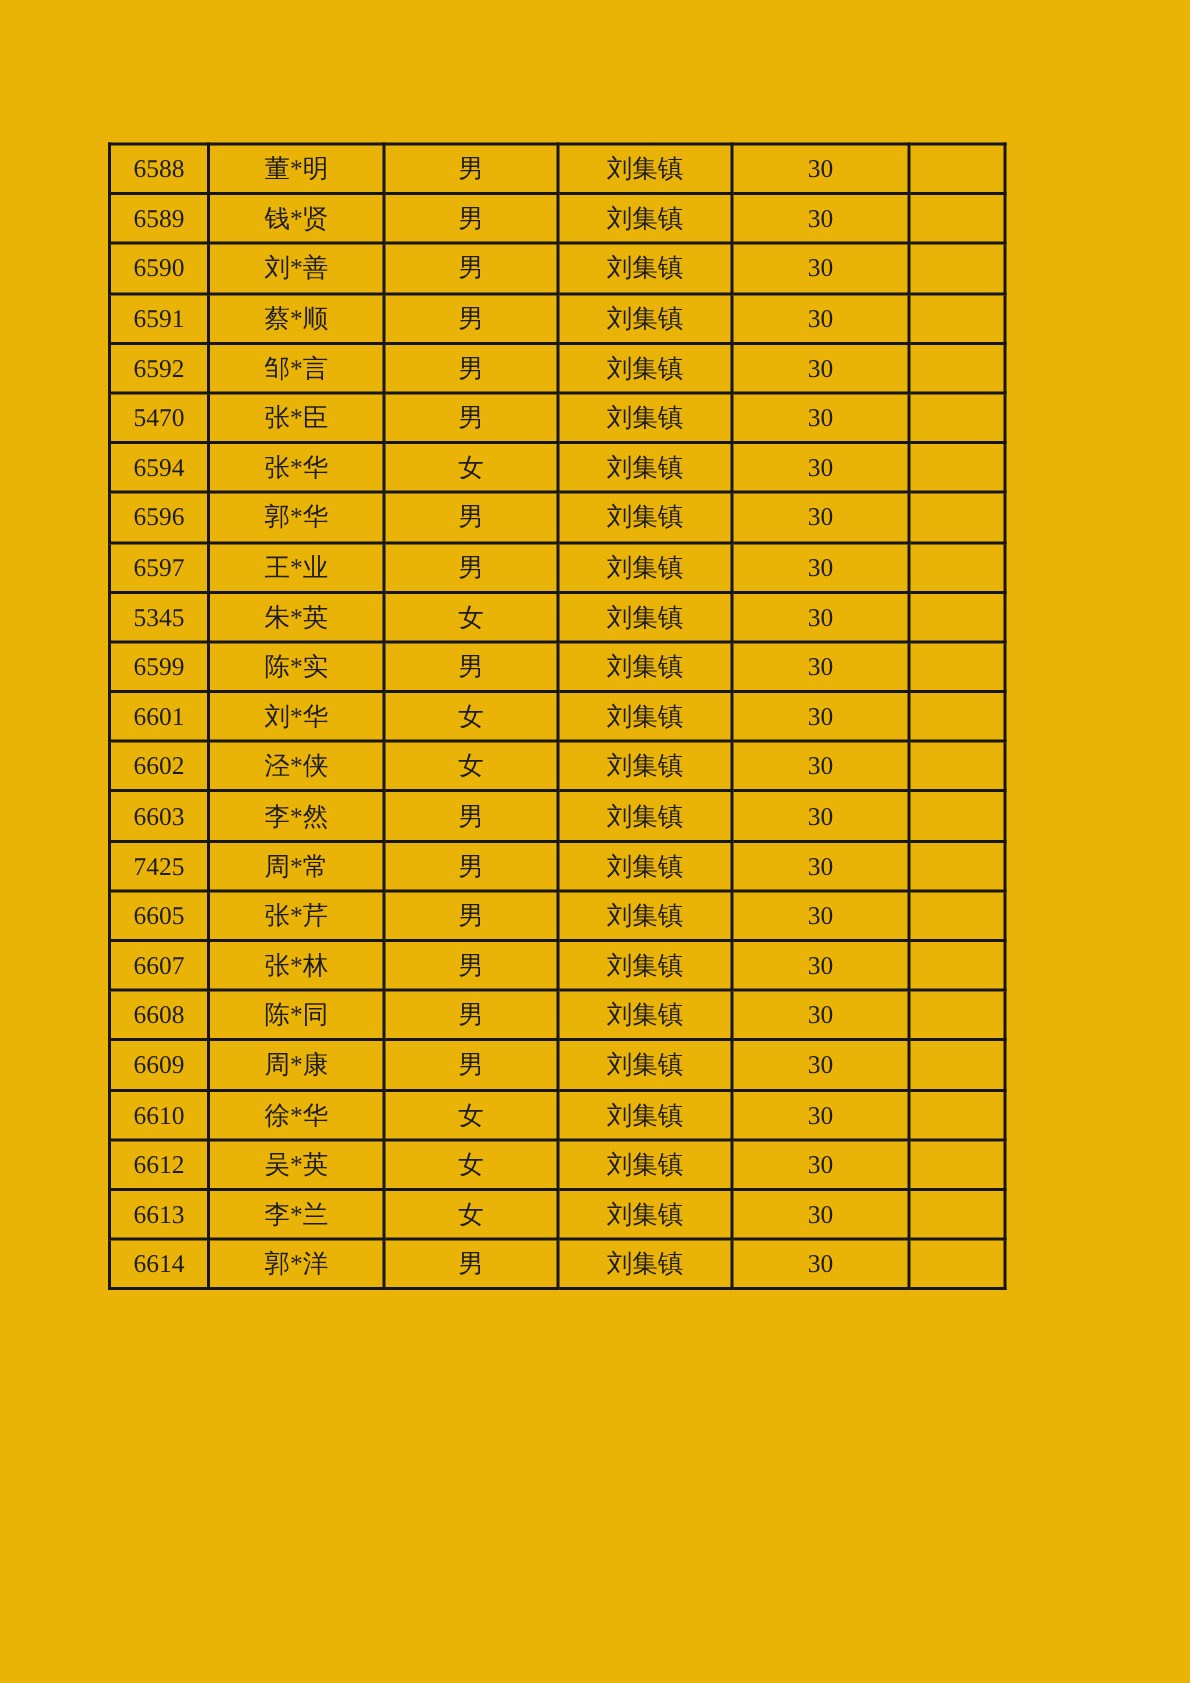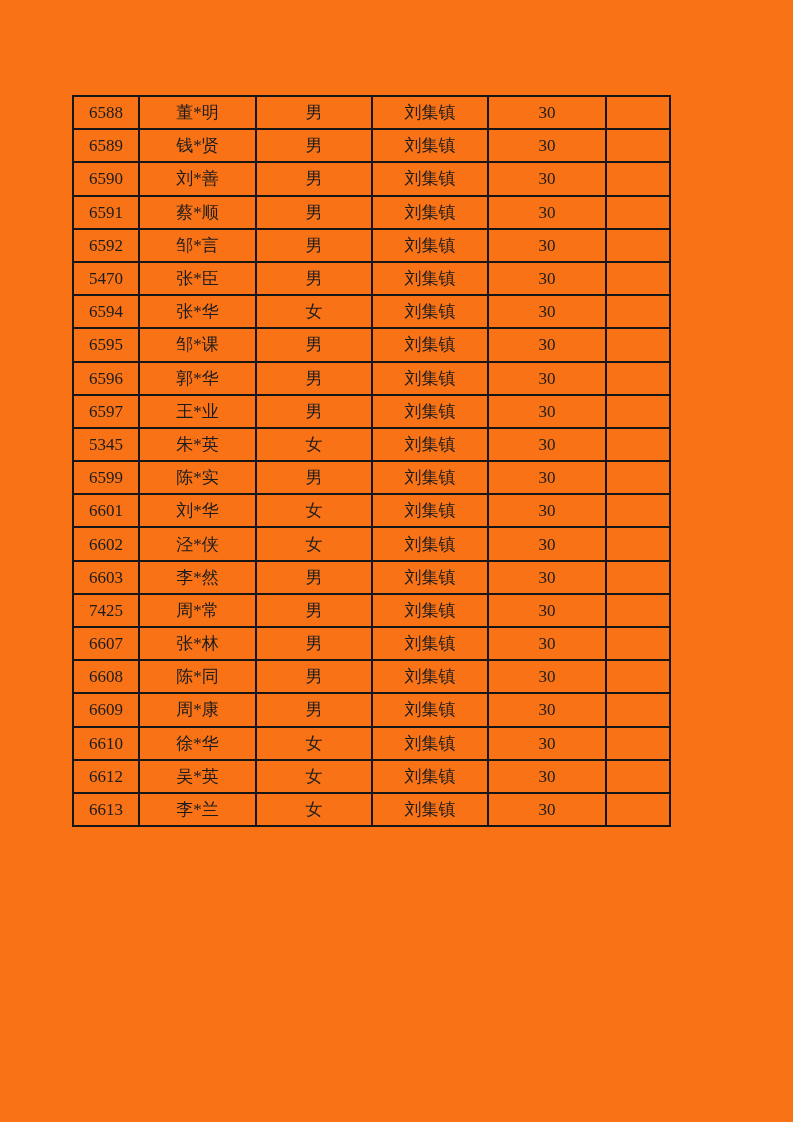--- a/index.html
+++ b/index.html
@@ -4,21 +4,21 @@
 <style>
   html, body {
     margin: 0;
     padding: 0;
     background: #ffffff;
   }
   .page {
     position: relative;
     width: 793px;
     height: 1122px;
-    background: #f97316;
+    background: #eab308;
     overflow: hidden;
     font-family: "Liberation Serif", "DejaVu Serif", serif;
     color: #1c1c1c;
   }
   table.roster {
     position: absolute;
     left: 72px;
     top: 95px;
     width: 597px;
     border-collapse: collapse;
@@ -108,28 +108,20 @@
   </tr>
         <tr>
     <td>6594</td>
     <td>张*华</td>
     <td>女</td>
     <td>刘集镇</td>
     <td>30</td>
     <td></td>
   </tr>
         <tr>
-    <td>6595</td>
-    <td>邹*课</td>
-    <td>男</td>
-    <td>刘集镇</td>
-    <td>30</td>
-    <td></td>
-  </tr>
-        <tr>
     <td>6596</td>
     <td>郭*华</td>
     <td>男</td>
     <td>刘集镇</td>
     <td>30</td>
     <td></td>
   </tr>
         <tr>
     <td>6597</td>
     <td>王*业</td>
@@ -180,20 +172,28 @@
   </tr>
         <tr>
     <td>7425</td>
     <td>周*常</td>
     <td>男</td>
     <td>刘集镇</td>
     <td>30</td>
     <td></td>
   </tr>
         <tr>
+    <td>6605</td>
+    <td>张*芹</td>
+    <td>男</td>
+    <td>刘集镇</td>
+    <td>30</td>
+    <td></td>
+  </tr>
+        <tr>
     <td>6607</td>
     <td>张*林</td>
     <td>男</td>
     <td>刘集镇</td>
     <td>30</td>
     <td></td>
   </tr>
         <tr>
     <td>6608</td>
     <td>陈*同</td>
@@ -223,19 +223,27 @@
     <td>吴*英</td>
     <td>女</td>
     <td>刘集镇</td>
     <td>30</td>
     <td></td>
   </tr>
         <tr>
     <td>6613</td>
     <td>李*兰</td>
     <td>女</td>
+    <td>刘集镇</td>
+    <td>30</td>
+    <td></td>
+  </tr>
+        <tr>
+    <td>6614</td>
+    <td>郭*洋</td>
+    <td>男</td>
     <td>刘集镇</td>
     <td>30</td>
     <td></td>
   </tr>
       </tbody>
   </table>
 </div>
 
 </body></html>

